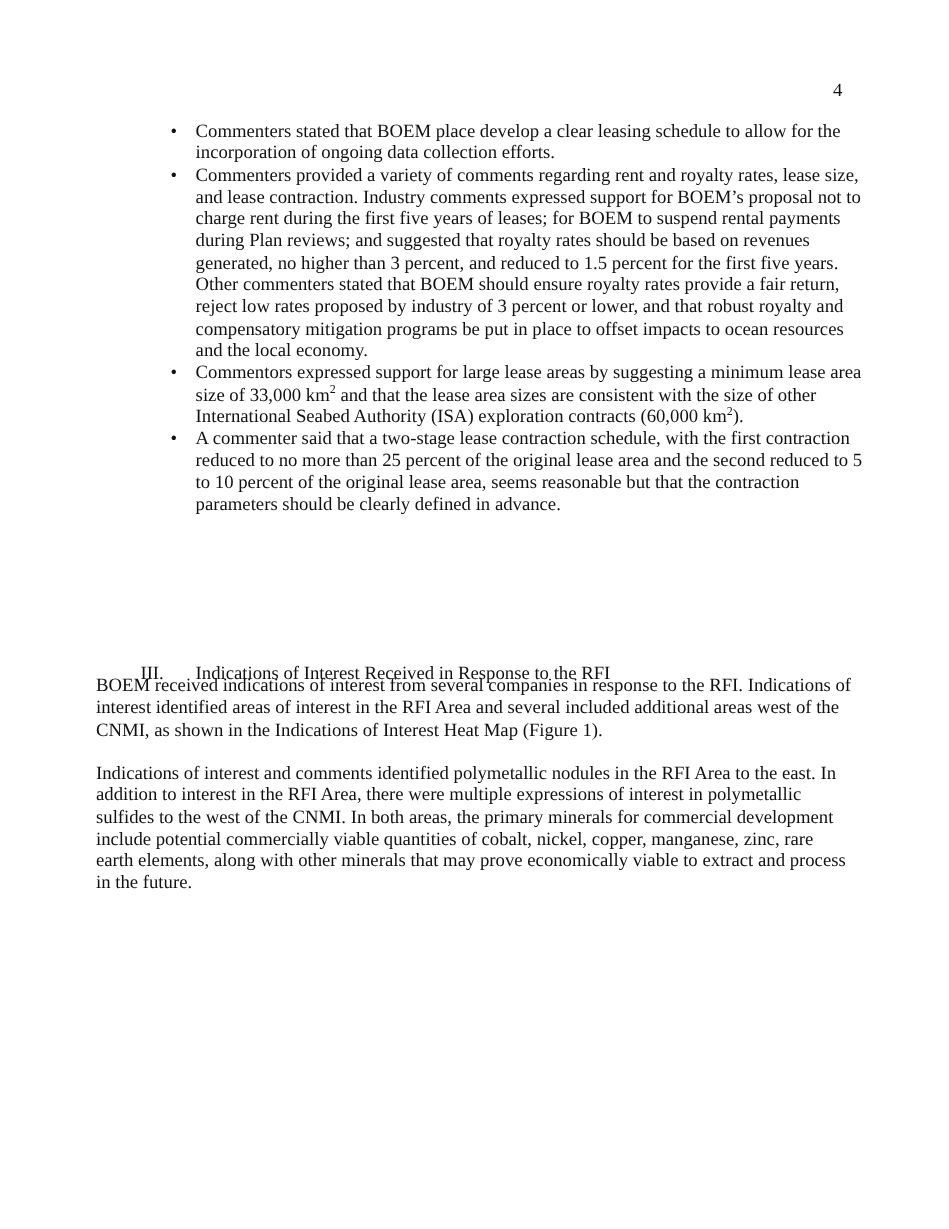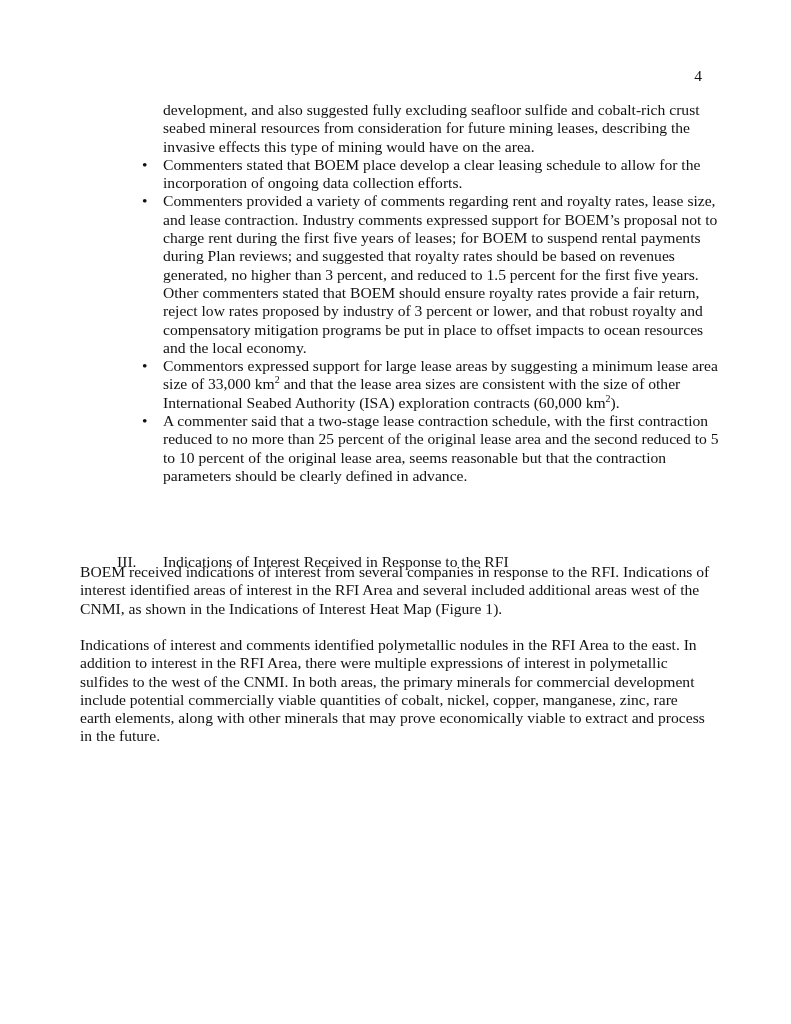--- a/index.html
+++ b/index.html
@@ -13,21 +13,20 @@
   .heading { position:absolute; top:553px; left:117px; font-weight:normal; }
   .heading .num { display:inline-block; width:46px; }
   .para { position:absolute; left:76px; width:630px; margin:4px; }
 </style>
 </head>
 <body>
 
 <div class="page-num">4</div>
 
 <div class="cont">
-  <div>development, and also suggested fully excluding seafloor sulfide and cobalt-rich crust seabed mineral resources from consideration for future mining leases, describing the invasive effects this type of mining would have on the area.</div>
   <ul class="bullets" style="position:static;width:auto;">
     <li>
       <span class="dot">•</span>
       <span>Commenters stated that BOEM place develop a clear leasing schedule to allow for the incorporation of ongoing data collection efforts.</span>
     </li>
     <li>
       <span class="dot">•</span>
       <span>Commenters provided a variety of comments regarding rent and royalty rates, lease size, and lease contraction. Industry comments expressed support for BOEM’s proposal not to charge rent during the first five years of leases; for BOEM to suspend rental payments during Plan reviews; and suggested that royalty rates should be based on revenues generated, no higher than 3 percent, and reduced to 1.5 percent for the first five years. Other commenters stated that BOEM should ensure royalty rates provide a fair return, reject low rates proposed by industry of 3 percent or lower, and that robust royalty and compensatory mitigation programs be put in place to offset impacts to ocean resources and the local economy.</span>
     </li>
     <li>

